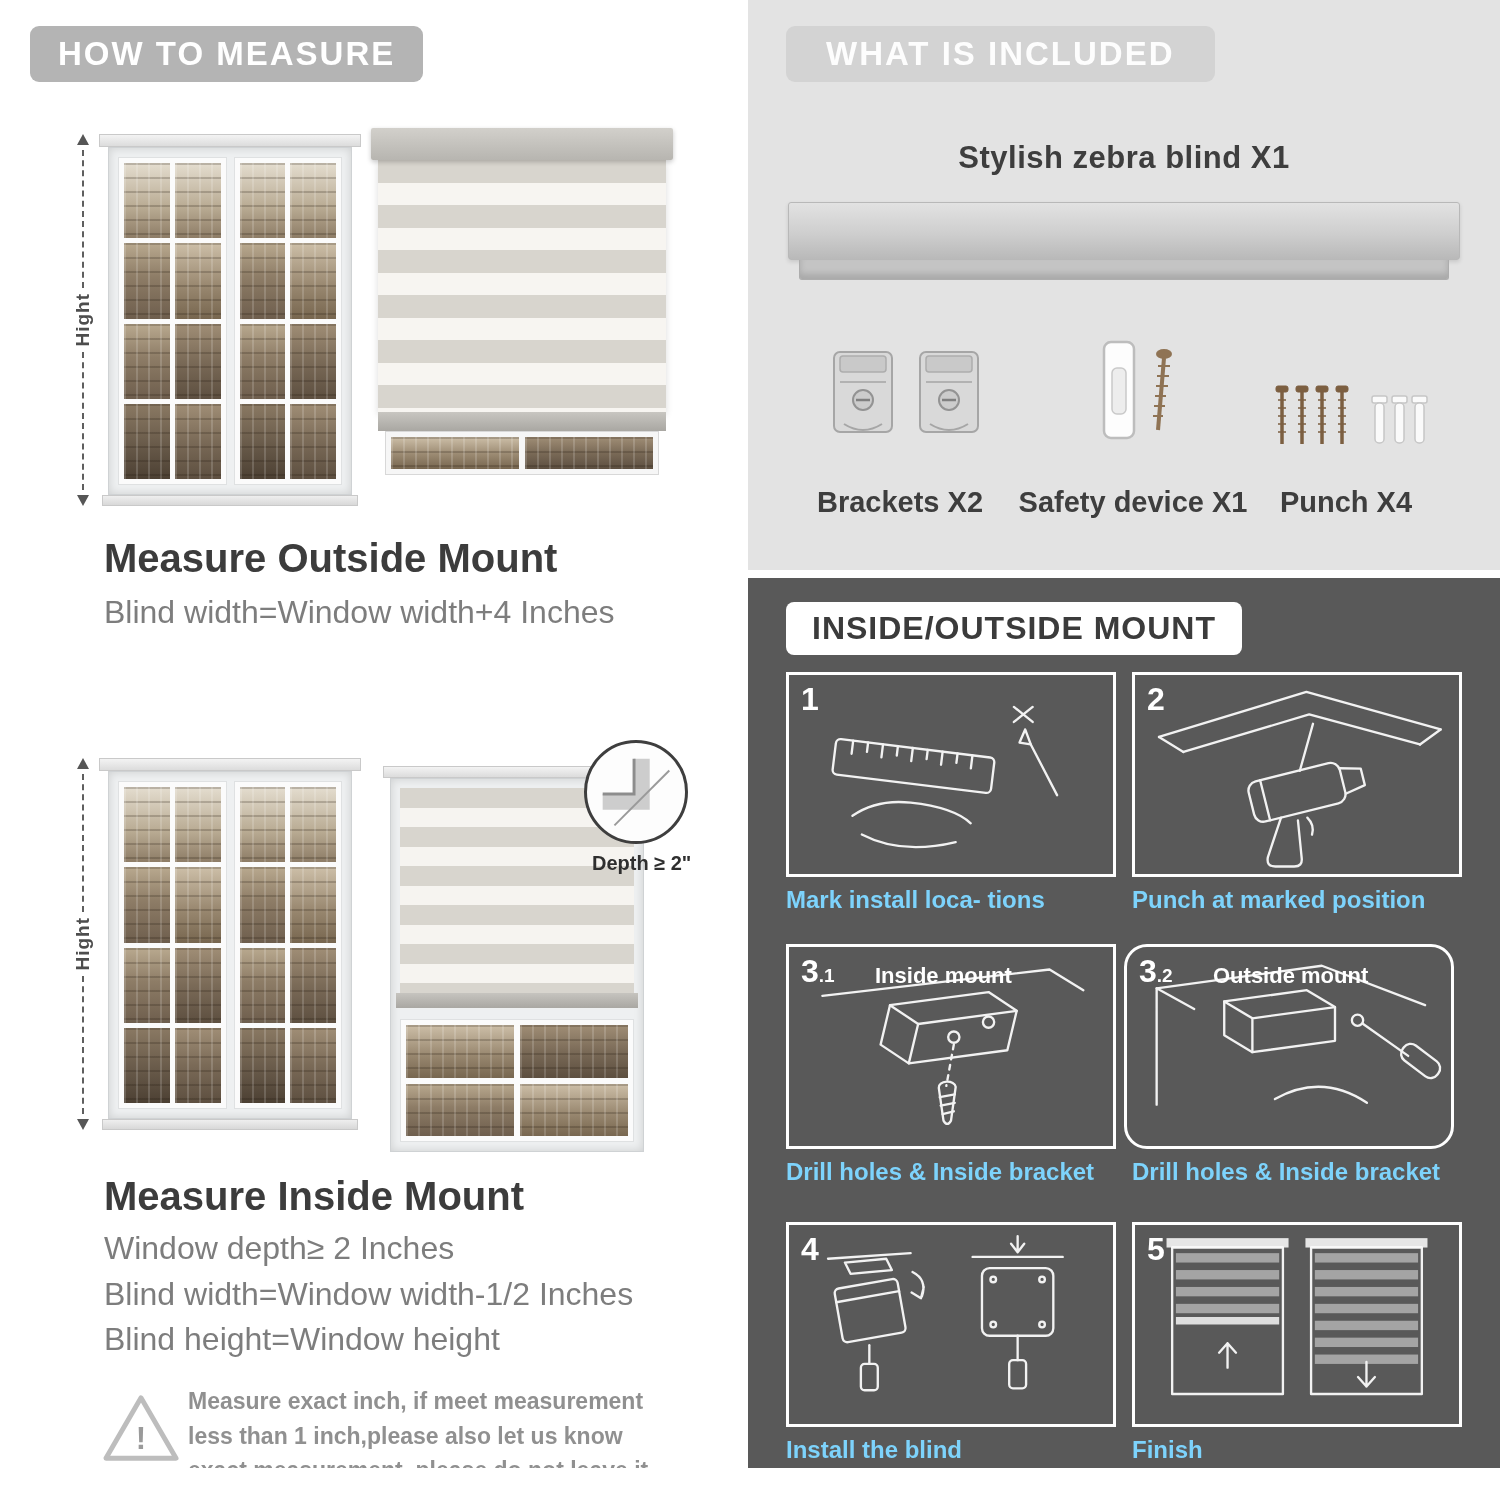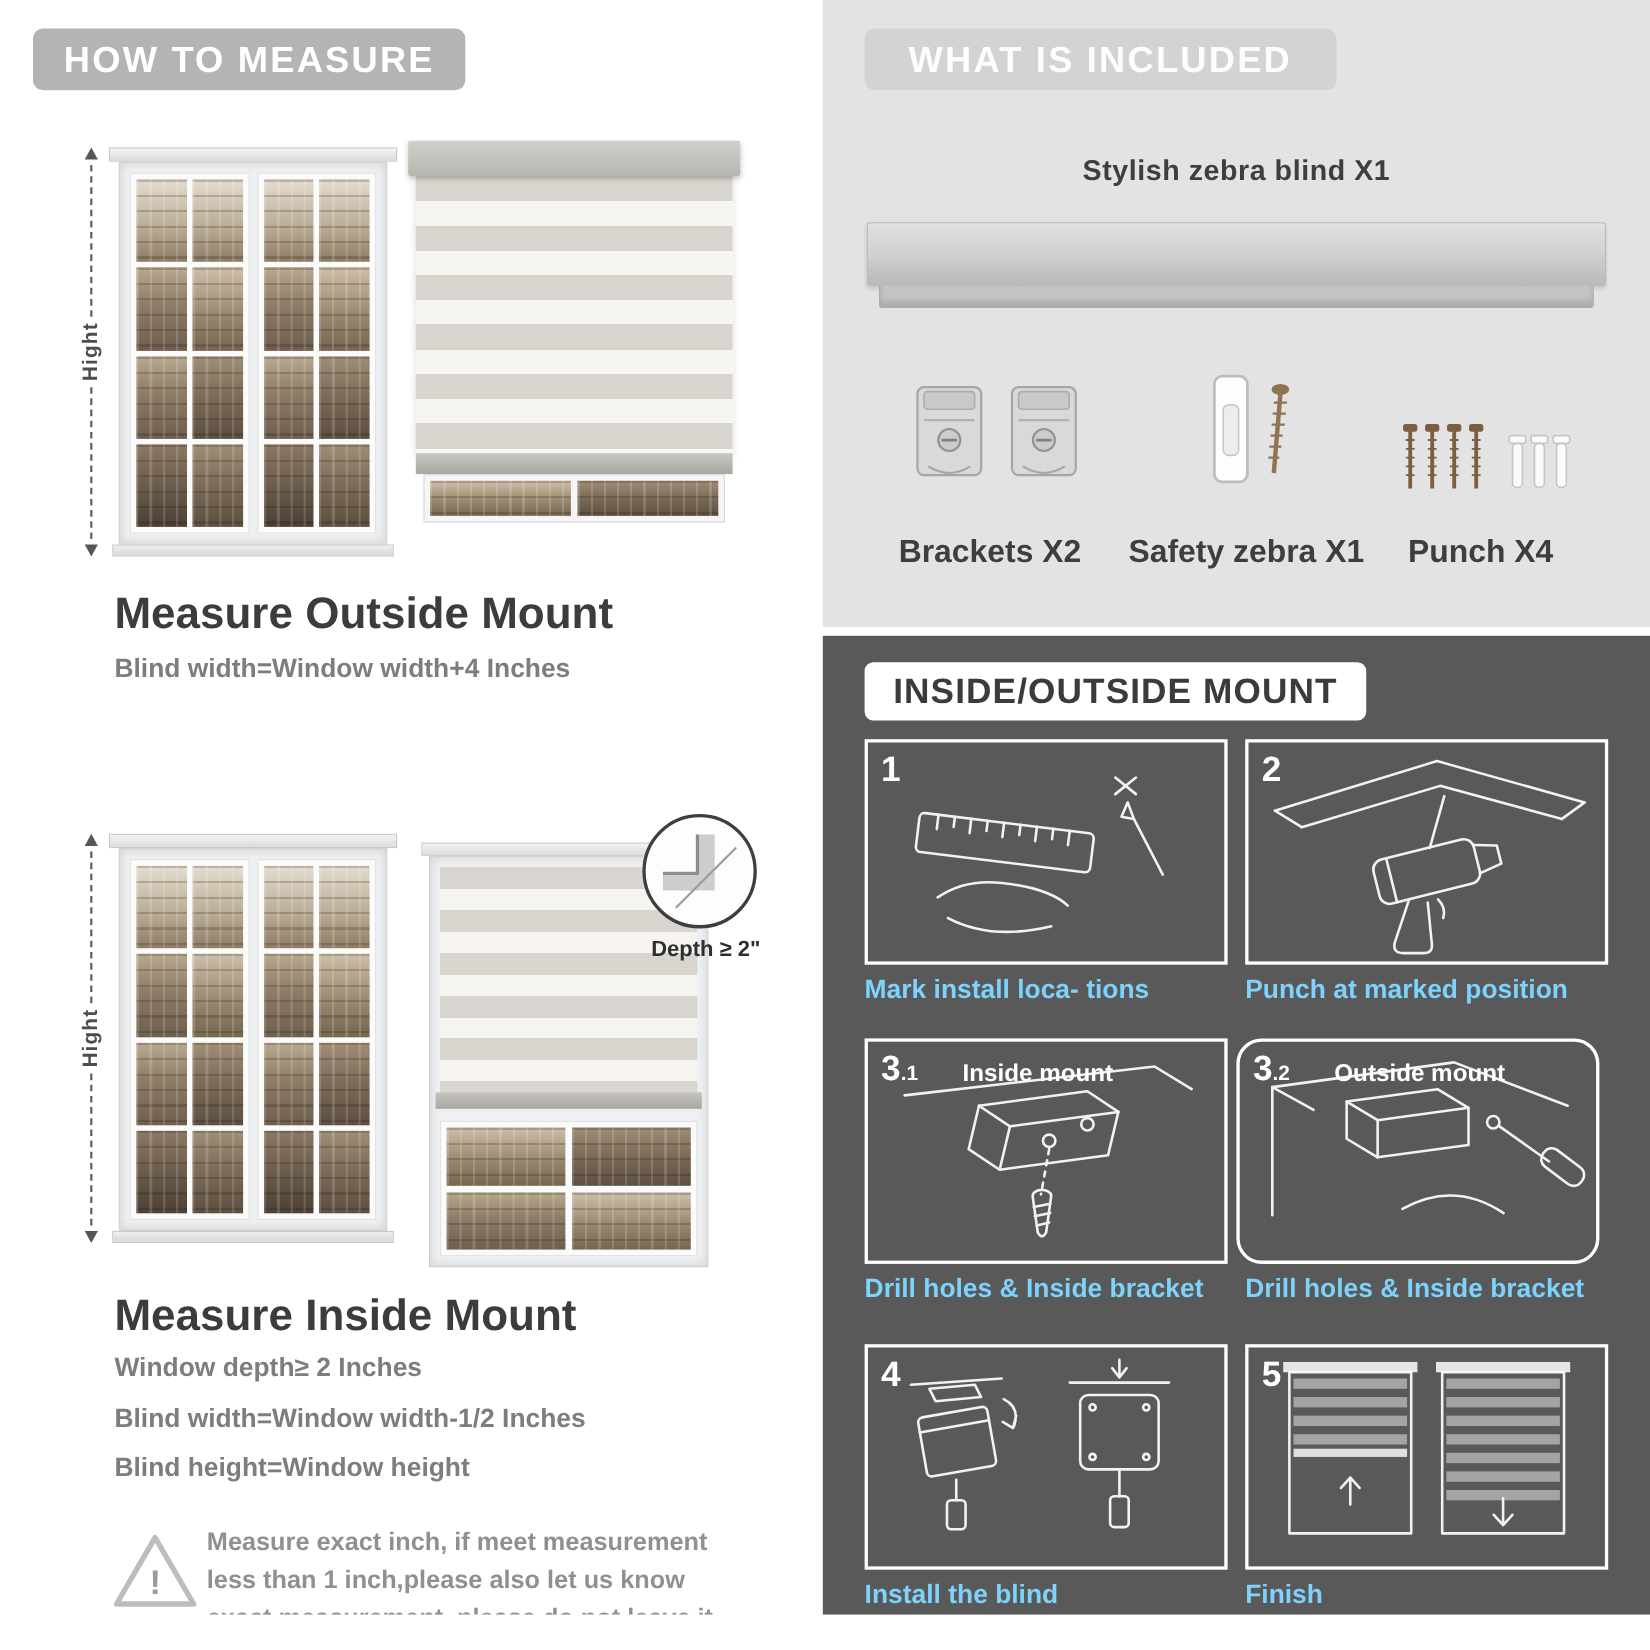--- a/index.html
+++ b/index.html
@@ -57,27 +57,27 @@
       background:repeating-linear-gradient(180deg,#d8d5ce 0px,#d8d5ce 20px,#f6f4f0 20px,#f6f4f0 39px); }
   .bow-blind::after { content:""; position:absolute; left:-4px; right:-4px; bottom:-2px; height:15px; background:linear-gradient(#c6c4bf,#a9a7a2); }
   .bow-panes { position:absolute; left:9px; right:9px; top:240px; bottom:9px; background:#fbfbfb; border:1px solid #dfe1e2; padding:5px; display:grid; grid-template-columns:1fr 1fr; grid-auto-rows:1fr; gap:6px; }
 
   
   .depth-circle { position:absolute; width:104px; height:104px; border:3px solid #3e3e3e; border-radius:50%; background:#fdfdfd; z-index:3; overflow:hidden; }
   .depth-label { position:absolute; font-size:20px; font-weight:bold; color:#2f2f2f; z-index:3; }
 
   
   .h-left { position:absolute; left:104px; font-size:40px; font-weight:bold; color:#3c3c3c; }
-  .p-gray { position:absolute; left:104px; font-size:24px; font-weight:bold; color:#7d7d7d; }
+  .p-gray { position:absolute; left:104px; font-size:32px; font-weight:normal; color:#7d7d7d; }
   .warn-text { position:absolute; left:188px; top:1384px; width:478px; font-size:23px; font-weight:bold; color:#909090; line-height:1.5; }
   .warn-icon { position:absolute; left:100px; top:1390px; }
 
   
   .included { position:absolute; left:748px; top:0; width:752px; height:570px; background:#e3e3e3; }
-  .blind-title { position:absolute; left:0; right:0; top:140px; text-align:center; font-size:26px; font-weight:bold; color:#3e3e3e; letter-spacing:.5px; }
+  .blind-title { position:absolute; left:0; right:0; top:140px; text-align:center; font-size:31px; font-weight:bold; color:#3e3e3e; letter-spacing:.5px; }
   .headrail { position:absolute; left:40px; top:202px; width:672px; }
   .headrail-main { height:58px; border-radius:3px; border:1px solid #b8b8b8;
       background:linear-gradient(180deg,#e2e2e2 0%,#cecece 55%,#b9b9b9 100%); box-shadow:0 2px 4px rgba(0,0,0,.12); }
   .headrail-front { width:calc(100% - 22px); margin:0 auto; height:20px; background:#c4c4c4; border:1px solid #adadad; border-top:none; border-radius:0 0 3px 3px; box-shadow:inset 0 -5px 6px rgba(0,0,0,.14); }
   .inc-icons { position:absolute; }
   .inc-label { position:absolute; top:486px; transform:translateX(-50%); font-size:29px; font-weight:bold; color:#3e3e3e; white-space:nowrap; }
 
   
   .mount { position:absolute; left:748px; top:578px; width:752px; height:922px; background:#595959; }
   .step-panel { position:absolute; width:330px; height:205px; border:3px solid #ffffff; }
@@ -285,21 +285,21 @@
             <rect x="107" y="19" width="9" height="40" rx="4"></rect>
           <rect x="124" y="12" width="15" height="7" rx="2"></rect>
             <rect x="127" y="19" width="9" height="40" rx="4"></rect>
           <rect x="144" y="12" width="15" height="7" rx="2"></rect>
             <rect x="147" y="19" width="9" height="40" rx="4"></rect>
         </g>
       </svg>
     </div>
 
     <div class="inc-label" style="left:152px;">Brackets X2</div>
-    <div class="inc-label" style="left:385px;">Safety zebra X1</div>
+    <div class="inc-label" style="left:385px;">Safety device X1</div>
     <div class="inc-label" style="left:598px;">Punch X4</div>
   </div>
 
   <div class="mount">
     <div class="badge badge-mount">INSIDE/OUTSIDE MOUNT</div>
 
     <div class="step-panel" style="left:38px; top:94px;">
       <span class="step-num">1</span>
       <svg class="step-art" viewBox="0 0 330 212">
         <g fill="none" stroke="#f2f2f2" stroke-width="2.5" stroke-linecap="round" stroke-linejoin="round">

